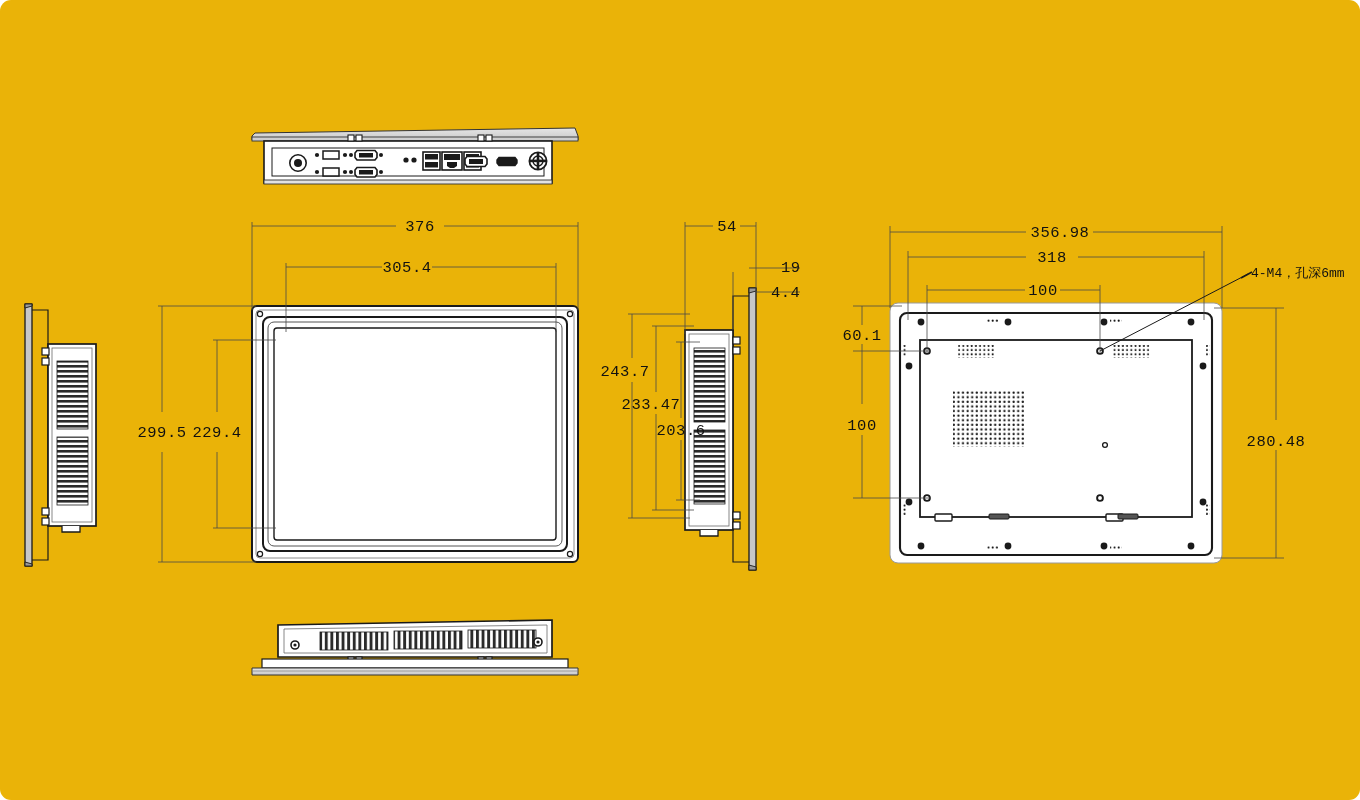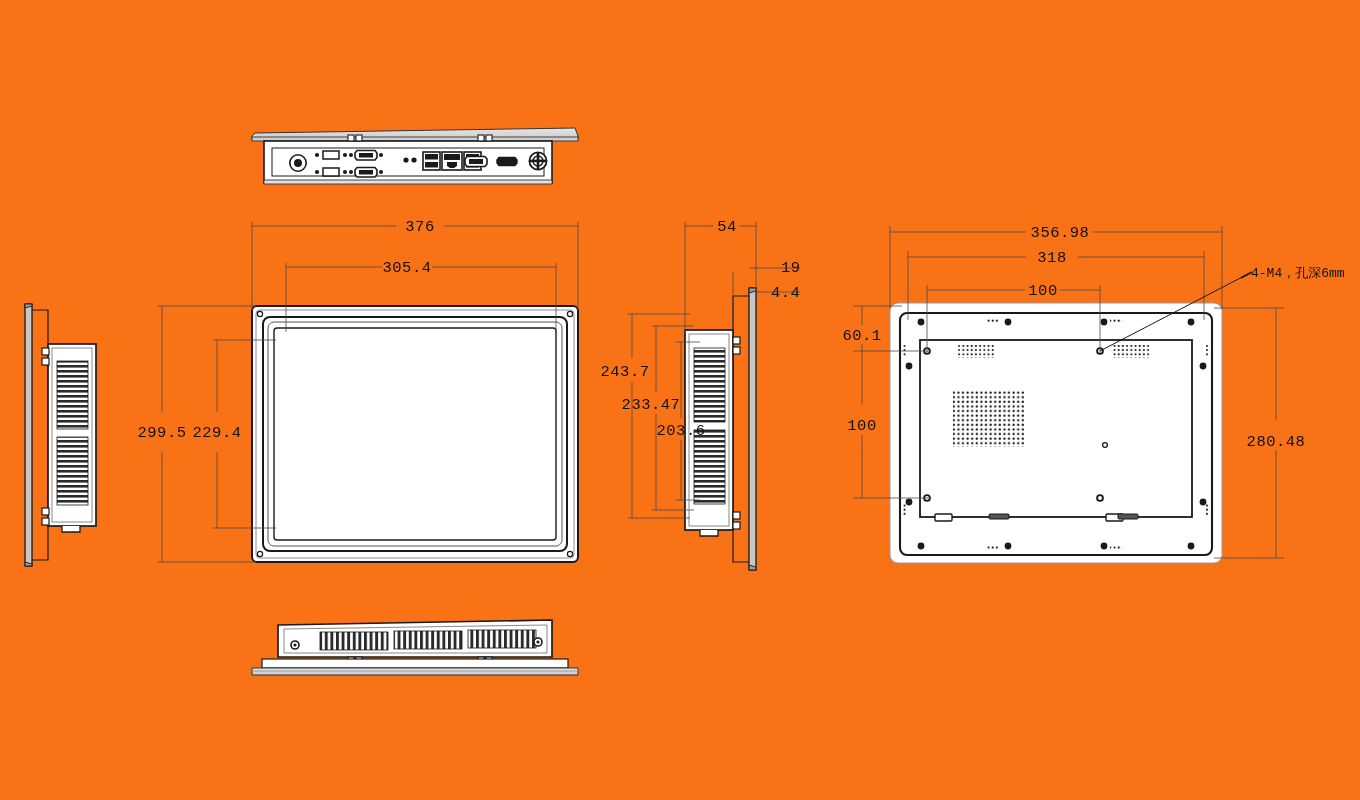--- a/index.html
+++ b/index.html
@@ -12,21 +12,22 @@
     width: 1360px;
     height: 800px;
     overflow: hidden;
     font-family: "Liberation Sans", sans-serif;
     color: #1a1a1a;
   }
   #sheet {
     position: relative;
     width: 1360px;
     height: 800px;
-    background: #f97316;
+    background: #eab308;
+    border-radius: 11px;
   }
   #sheet svg {
     position: absolute;
     left: 0;
     top: 0;
   }
   .dim-text {
     font-family: "Liberation Mono", monospace;
     font-size: 15.5px;
     letter-spacing: 0.5px;

